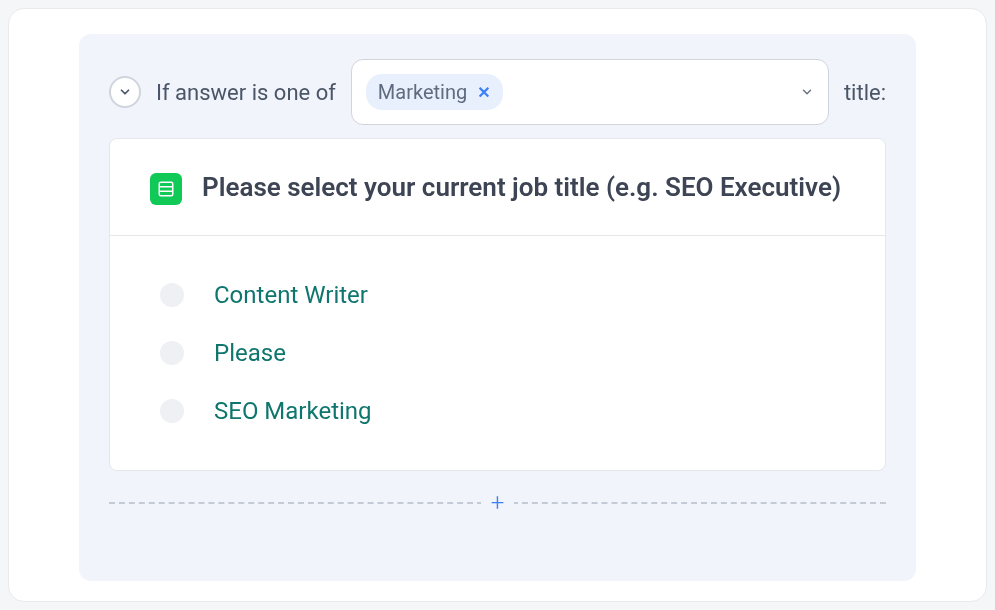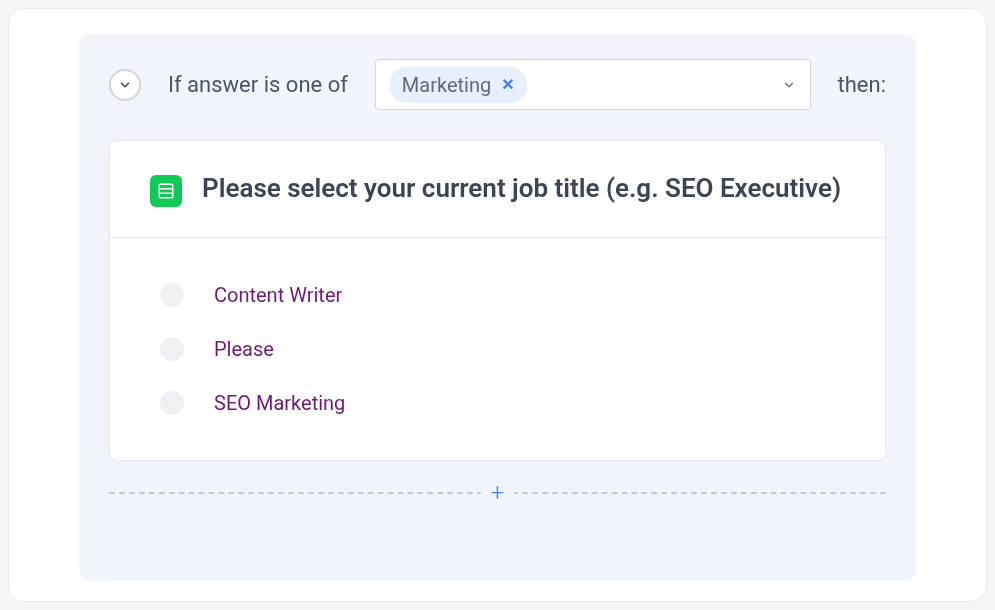--- a/index.html
+++ b/index.html
@@ -25,22 +25,22 @@
     .inner-panel {
       background: #f1f4fa;
       border-radius: 12px;
       padding: 25px 30px 15px 30px;
       height: 100%;
       position: relative;
     }
     .condition-row {
       display: flex;
       align-items: center;
-      gap: 27px;
-      margin-bottom: 30px;
+      gap: 15px;
+      margin-bottom: 13px;
     }
     .expand-button {
       width: 32px;
       height: 32px;
       border-radius: 50%;
       border: 2px solid #d0d4dc;
       background: #fff;
       display: flex;
       align-items: center;
       justify-content: center;
@@ -48,26 +48,26 @@
       flex-shrink: 0;
     }
     .condition-text {
       color: #4a5568;
       font-size: 22px;
       font-weight: 400;
     }
     .tag-input {
       background: #fff;
       border: 1px solid #d0d4dc;
-      border-radius: 4px;
+      border-radius: 12px;
       display: flex;
       align-items: center;
       flex: 1;
       padding: 8px 14px;
-      height: 51px;
+      height: 66px;
       position: relative;
     }
     .tag {
       background: #e8f0fe;
       color: #5f6b7e;
       padding: 6px 12px;
       border-radius: 16px;
       display: flex;
       align-items: center;
       gap: 10px;
@@ -90,21 +90,21 @@
       font-size: 22px;
     }
     .question-card {
       background: #fff;
       border: 1px solid #e5e7eb;
       border-radius: 8px;
       overflow: hidden;
     }
     .question-header {
       display: flex;
-      align-items: center;
+      align-items: flex-end;
       gap: 20px;
       padding: 30px 40px;
       border-bottom: 1px solid #e5e7eb;
     }
     .question-icon {
       width: 32px;
       height: 32px;
       background: #10c956;
       border-radius: 6px;
       display: flex;
@@ -129,22 +129,22 @@
       padding: 15px 0;
     }
     .option-radio {
       width: 24px;
       height: 24px;
       border-radius: 50%;
       background: #eef0f4;
       flex-shrink: 0;
     }
     .option-label {
-      color: #701a75;
-      font-size: 20px;
+      color: #0f766e;
+      font-size: 24px;
       font-weight: 400;
     }
     .add-row {
       display: flex;
       align-items: center;
       justify-content: center;
       margin-top: 18px;
       position: relative;
     }
     .add-line {
@@ -181,21 +181,21 @@
         <div class="tag">
           <span>Marketing</span>
           <span class="tag-remove">✕</span>
         </div>
         <span class="dropdown-chevron">
           <svg width="14" height="14" viewBox="0 0 24 24" fill="none" stroke="#6b7280" stroke-width="2.5" stroke-linecap="round" stroke-linejoin="round">
               <polyline points="6 9 12 15 18 9"></polyline>
             </svg>
         </span>
       </div>
-      <span class="then-text">then:</span>
+      <span class="then-text">title:</span>
     </div>
 
     <div class="question-card">
       <div class="question-header">
         <div class="question-icon">
           <svg width="18" height="18" viewBox="0 0 24 24" fill="none" stroke="#fff" stroke-width="2">
               <rect x="3" y="3" width="18" height="18" rx="2"></rect>
               <line x1="3" y1="9" x2="21" y2="9"></line>
               <line x1="3" y1="15" x2="21" y2="15"></line>
             </svg>

